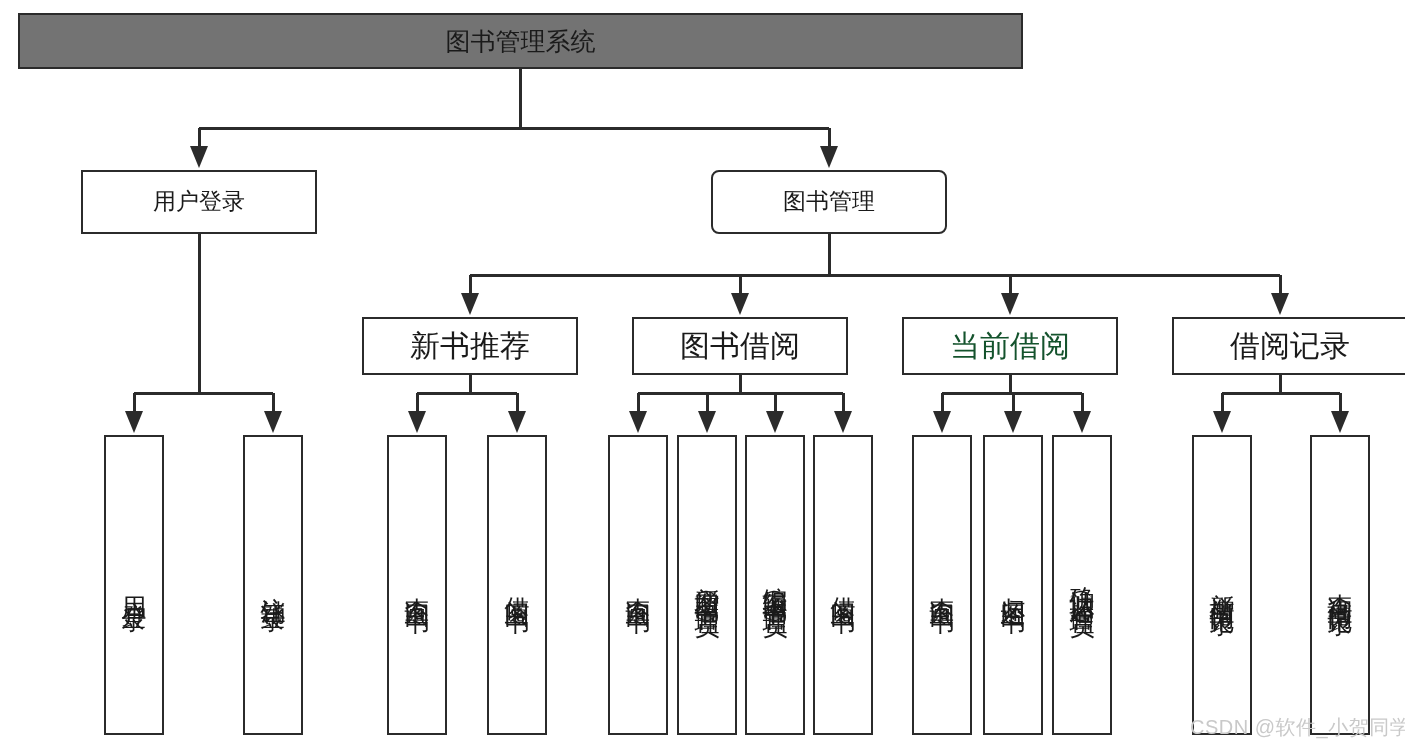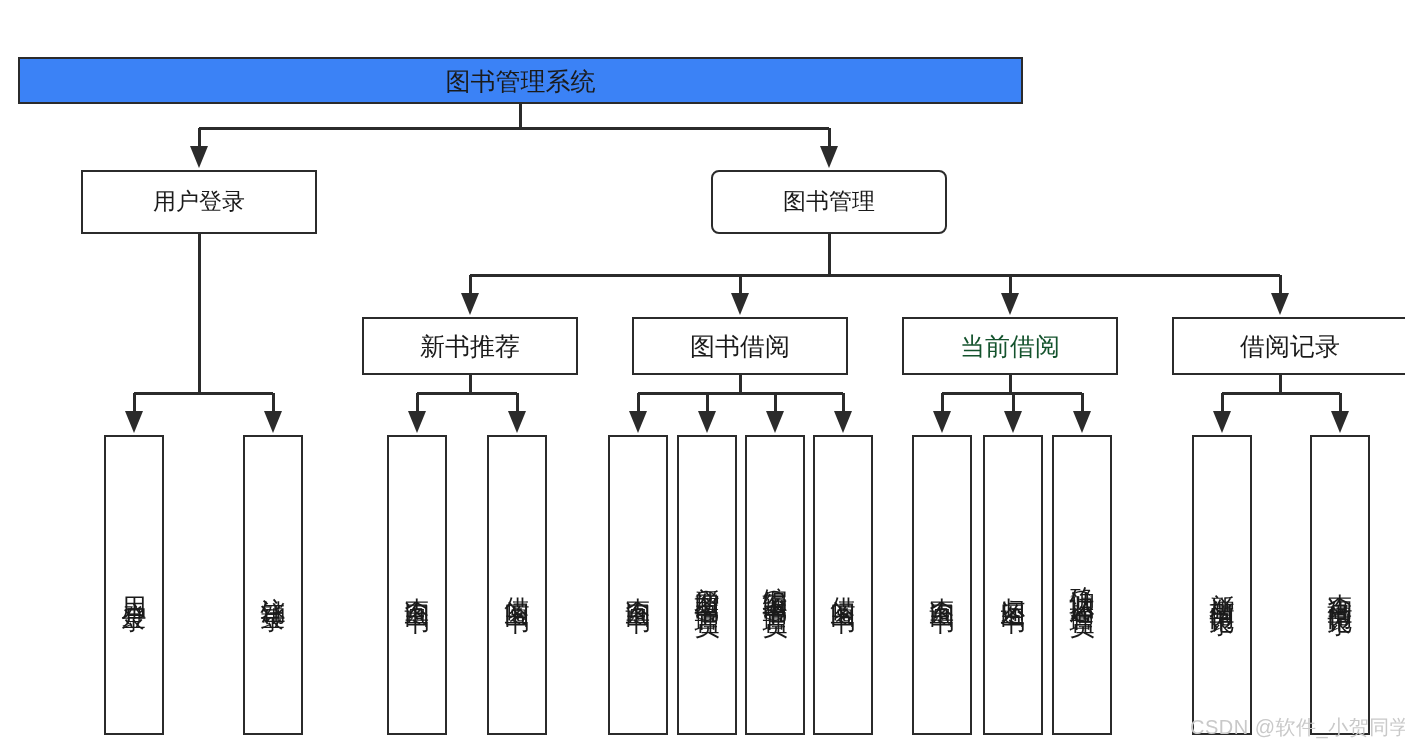--- a/index.html
+++ b/index.html
@@ -37,21 +37,21 @@
     overflow: hidden;
   }
   .node-label {
     color: #1a1a1a;
     text-align: center;
     line-height: 1.12;
     white-space: nowrap;
   }
   .lvl-root .node-label { font-size: 25px; }
   .lvl-2 .node-label { font-size: 23px; }
-  .lvl-3 .node-label { font-size: 25px; }
+  .lvl-3 .node-label { font-size: 30px; }
   .leaf .node-label {
     writing-mode: vertical-rl;
     text-orientation: upright;
     font-size: 25px;
     letter-spacing: 4px;
     line-height: 1;
   }
   .watermark {
     position: absolute;
     color: #c9c9c9;
@@ -113,21 +113,21 @@
       <line x1="1082" y1="393" x2="1082" y2="413" stroke="#2b2b2b" stroke-width="3" shape-rendering="crispEdges"></line>
       <polygon points="1073,411 1091,411 1082,433" fill="#2b2b2b"></polygon>
       <line x1="1280" y1="375" x2="1280" y2="393" stroke="#2b2b2b" stroke-width="3" shape-rendering="crispEdges"></line>
       <line x1="1222" y1="393" x2="1340" y2="393" stroke="#2b2b2b" stroke-width="3" shape-rendering="crispEdges"></line>
       <line x1="1222" y1="393" x2="1222" y2="413" stroke="#2b2b2b" stroke-width="3" shape-rendering="crispEdges"></line>
       <polygon points="1213,411 1231,411 1222,433" fill="#2b2b2b"></polygon>
       <line x1="1340" y1="393" x2="1340" y2="413" stroke="#2b2b2b" stroke-width="3" shape-rendering="crispEdges"></line>
       <polygon points="1331,411 1349,411 1340,433" fill="#2b2b2b"></polygon>
     </svg>
   <div id="node-layer">
-      <div class="node-box lvl-root" style="left: 18px; top: 13px; width: 1005px; height: 47px; border-color: rgb(43, 43, 43); background: #3b82f6; margin-top: 44px;">
+      <div class="node-box lvl-root" style="left: 18px; top: 13px; width: 1005px; height: 56px; border-color: rgb(43, 43, 43); background: #737373;">
         <div class="node-label" style="color: rgb(26, 26, 26);">图书管理系统</div>
       </div>
       <div class="node-box lvl-2" style="left: 81px; top: 170px; width: 236px; height: 64px; border-color: rgb(43, 43, 43); background: rgb(255, 255, 255);">
         <div class="node-label" style="color: rgb(26, 26, 26);">用户登录</div>
       </div>
       <div class="node-box lvl-2" style="left: 711px; top: 170px; width: 236px; height: 64px; border-color: rgb(43, 43, 43); background: rgb(255, 255, 255); border-radius: 8px;">
         <div class="node-label" style="color: rgb(26, 26, 26);">图书管理</div>
       </div>
       <div class="node-box lvl-3" style="left: 362px; top: 317px; width: 216px; height: 58px; border-color: rgb(43, 43, 43); background: rgb(255, 255, 255);">
         <div class="node-label" style="color: rgb(26, 26, 26);">新书推荐</div>

